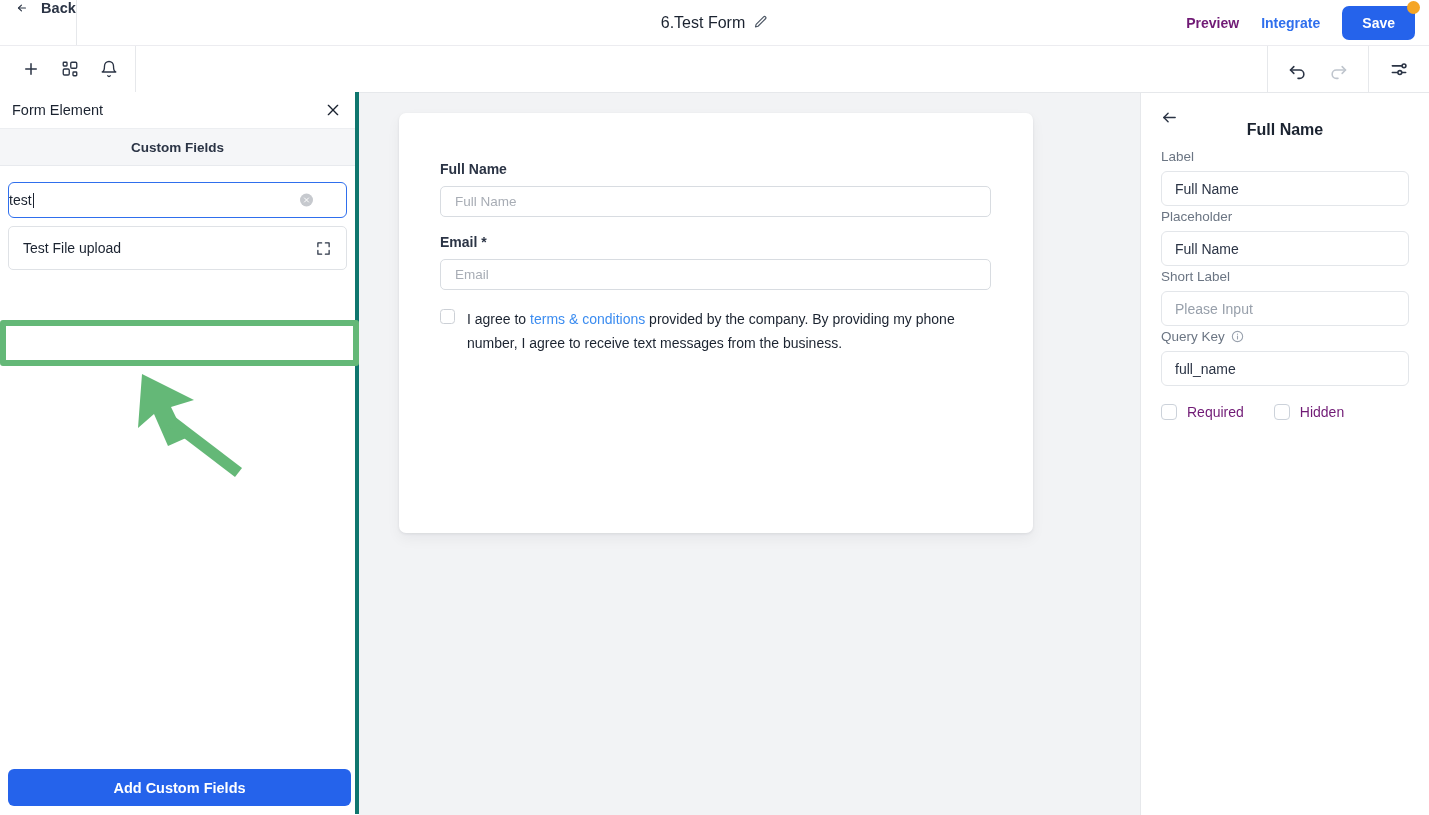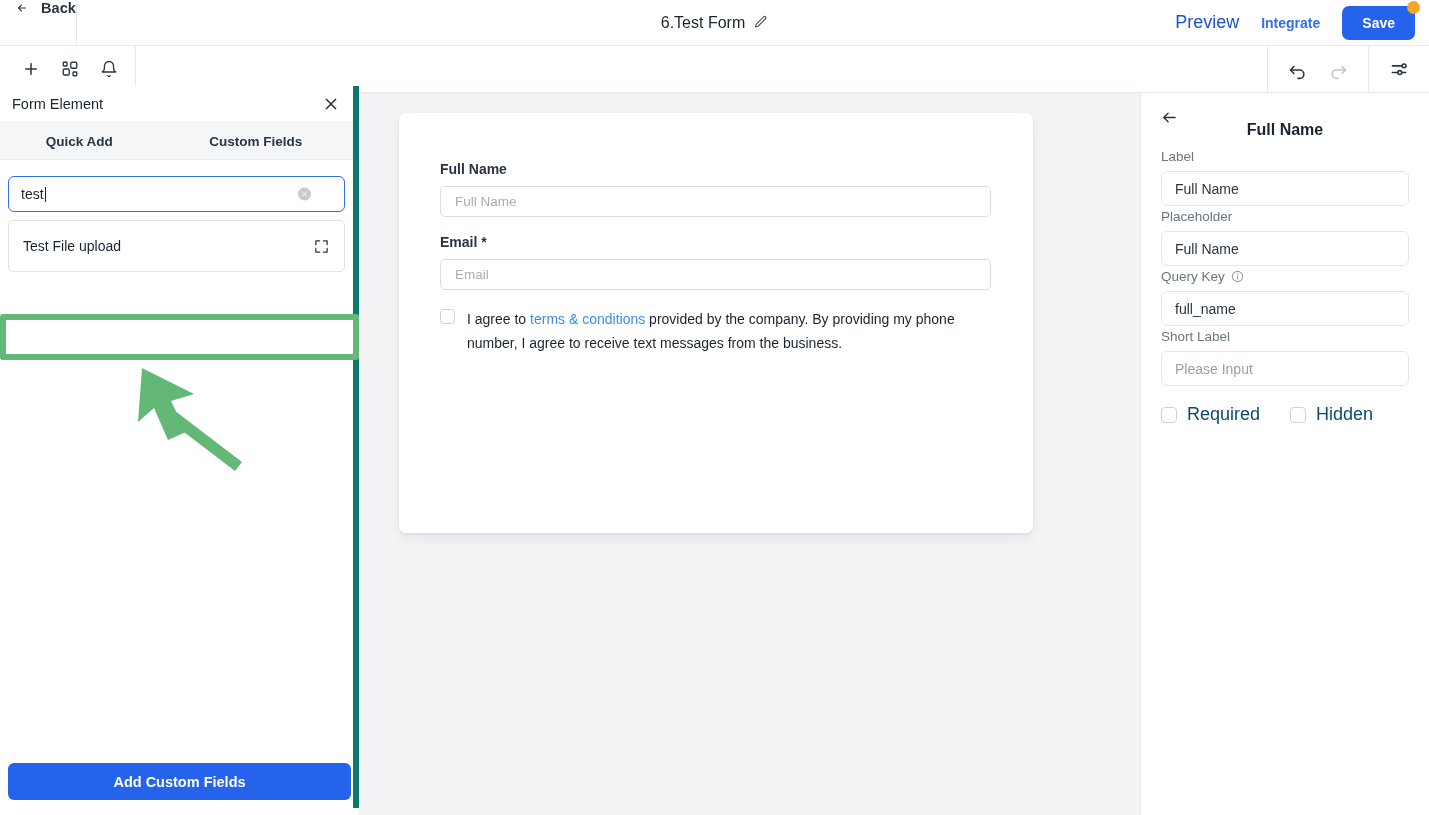--- a/index.html
+++ b/index.html
@@ -30,21 +30,21 @@
     display: flex; align-items: center; justify-content: center; gap: 8px;
     pointer-events: none;
   }
   .topbar-title .t { font-size: 16px; color: #1b2330; font-weight: 400; }
   .pencil-icon { width: 15px; height: 15px; color: #4b5563; display:block; pointer-events: auto;}
 
   .topbar-right {
     position: absolute; right: 14px; top: 0; height: 45px;
     display: flex; align-items: center; gap: 22px;
   }
-  .link-preview { font-size: 18px; font-weight: 400; color: #1d4ed8; cursor: pointer; }
+  .link-preview { font-size: 14px; font-weight: 700; color: #701a75; cursor: pointer; }
   .link-integrate { font-size: 14px; font-weight: 700; color: #2f6fed; cursor: pointer; }
   .save-btn {
     position: relative; background: #2563eb; color: #fff; font-size: 14px; font-weight: 700;
     border: none; border-radius: 7px; padding: 9px 20px; cursor: pointer;
     font-family: "Liberation Sans", sans-serif;
   }
   .save-dot {
     position: absolute; top: -5px; right: -5px; width: 13px; height: 13px;
     border-radius: 50%; background: #f5a524;
   }
@@ -64,22 +64,22 @@
     position: absolute; right: 0; top: 0; height: 47px; display: flex; align-items: center;
   }
   .tb-group { display: flex; align-items: center; gap: 20px; padding: 0 20px; height: 47px;
               border-left: 1px solid #e6e8eb; }
   .tb-icon-lg { width: 20px; height: 20px; display: block; cursor: pointer; }
   .ic-dark { color: #2b3445; }
   .ic-muted { color: #bfc5cd; }
 
   
   .left-panel {
-    position: absolute; left: 0; top: 86px; width: 359px; height: 722px;
-    background: #fff; border-right: 6px solid #0f766e;
+    position: absolute; left: 0; top: 92px; width: 359px; height: 722px;
+    background: #fff; border-right: 4px solid #0f766e;
   }
   .lp-header {
     height: 37px; display: flex; align-items: center; justify-content: space-between;
     padding: 0 14px 0 12px; border-bottom: 1px solid #eceef1;
   }
   .lp-title { font-size: 14.5px; color: #1b2330; font-weight: 400; }
   .close-icon { width: 16px; height: 16px; color: #1b2330; display:block; cursor: pointer; }
 
   .tabs {
     height: 37px; display: flex; background: #f5f6f8;
@@ -87,39 +87,39 @@
   }
   .tab {
     flex: 1; display: flex; align-items: center; justify-content: center;
     font-size: 13.5px; font-weight: 700; color: #2b3445; cursor: pointer;
   }
   .tab.active { background: #e5e5e5; border-radius: 6px; margin: 18px; box-shadow: 0 1px 2px rgba(16,24,40,.06); }
 
   .search-wrap { padding: 16px 8px 0 8px; }
   .search-box {
     position: relative; height: 36px; border: 1.4px solid #2f6fed; border-radius: 6px;
-    display: flex; align-items: center; padding: 0 12px; background: #fff;
+    display: flex; align-items: center; padding: 0 0; background: #fff;
   }
   .search-text { font-size: 14px; color: #1b2330; }
   .caret { display:inline-block; width: 1.4px; height: 15px; background: #1b2330; margin-left: 1px; vertical-align: -2px; }
   .clear-icon {
     position: absolute; right: 33px; top: 50%; transform: translateY(-50%);
     width: 13px; height: 13px; border-radius: 50%; background: #c6c9ce;
     display: flex; align-items: center; justify-content: center; cursor: pointer;
   }
   .clear-icon svg { width: 7px; height: 7px; color: #fff; display: block; }
 
   
   .annot-box {
     position: absolute; left: 0; top: 228px; width: 359px; height: 46px;
     border: 6px solid #64b877; border-radius: 3px;
   }
   .result-list { padding: 8px 8px 0 8px; }
   .result-item {
-    height: 52px; border: 1px solid #dfe2e6; border-radius: 5px; background: #fff;
+    height: 44px; border: 1px solid #dfe2e6; border-radius: 5px; background: #fff;
     display: flex; align-items: center; justify-content: space-between;
     padding: 0 15px 0 14px; cursor: pointer;
   }
   .result-label { font-size: 14px; color: #1b2330; }
   .expand-icon { width: 15px; height: 15px; color: #2b3445; display:block; }
 
   
   .annot-arrow { position: absolute; left: 138px; top: 278px; width: 120px; height: 110px; }
 
   .add-btn-wrap { position: absolute; left: 0; bottom: 0; width: 359px; padding: 8px; }
@@ -177,21 +177,21 @@
     width: 100%; height: 35px; border: 1px solid #e3e6ea; border-radius: 6px;
     display: flex; align-items: center; padding: 0 13px; font-size: 14px; color: #2b3445;
     background: #fff;
   }
   .rp-input.placeholder { color: #98a0ab; }
   .rp-checks { display: flex; gap: 30px; align-items: center; margin-top: 18px; }
   .rp-check { display: flex; align-items: center; gap: 10px; cursor: pointer; }
   .rp-check .cb2 {
     width: 16px; height: 16px; border: 1.5px solid #ccd2da; border-radius: 4px; background: #fff;
   }
-  .rp-check span { font-size: 18px; color: #0c4a6e; }
+  .rp-check span { font-size: 14px; color: #701a75; }
 </style>
 </head>
 <body>
 
 <div class="app">
 
   <div class="topbar">
     <div class="back-zone">
       <svg class="back-arrow" viewBox="0 0 24 24" fill="none" stroke="currentColor" stroke-width="2.2" stroke-linecap="round" stroke-linejoin="round">
         <path d="M19 12H5"></path>
@@ -259,23 +259,20 @@
 
   <div class="left-panel">
     <div class="lp-header">
       <span class="lp-title">Form Element</span>
       <svg class="close-icon" viewBox="0 0 24 24" fill="none" stroke="currentColor" stroke-width="2" stroke-linecap="round">
         <path d="M5 5l14 14M19 5L5 19"></path>
       </svg>
     </div>
 
     <div class="tabs">
-      <div class="tab">
-        <span>Quick Add</span>
-      </div>
       <div class="tab active">
         <span>Custom Fields</span>
       </div>
     </div>
 
     <div class="search-wrap">
       <div class="search-box">
         <span class="search-text">test</span>
           <span class="caret"></span>
         <span class="clear-icon">
@@ -360,40 +357,40 @@
     </div>
 
     <div class="rp-field">
       <div class="rp-label">Placeholder</div>
       <div class="rp-input">
         <span>Full Name</span>
       </div>
     </div>
 
     <div class="rp-field">
+      <div class="rp-label">Short Label</div>
+      <div class="rp-input placeholder">
+        <span>Please Input</span>
+      </div>
+    </div>
+
+    <div class="rp-field">
       <div class="rp-label">
         <span>Query Key</span>
         <svg class="info-icon" viewBox="0 0 24 24" fill="none" stroke="currentColor" stroke-width="2" stroke-linecap="round">
           <circle cx="12" cy="12" r="9.5"></circle>
             <path d="M12 11v5.5"></path>
             <path d="M12 7.6v.2"></path>
         </svg>
       </div>
       <div class="rp-input">
         <span>full_name</span>
       </div>
     </div>
 
-    <div class="rp-field">
-      <div class="rp-label">Short Label</div>
-      <div class="rp-input placeholder">
-        <span>Please Input</span>
-      </div>
-    </div>
-
     <div class="rp-checks">
       <div class="rp-check">
         <span class="cb2"></span>
         <span>Required</span>
       </div>
       <div class="rp-check">
         <span class="cb2"></span>
         <span>Hidden</span>
       </div>
     </div>

